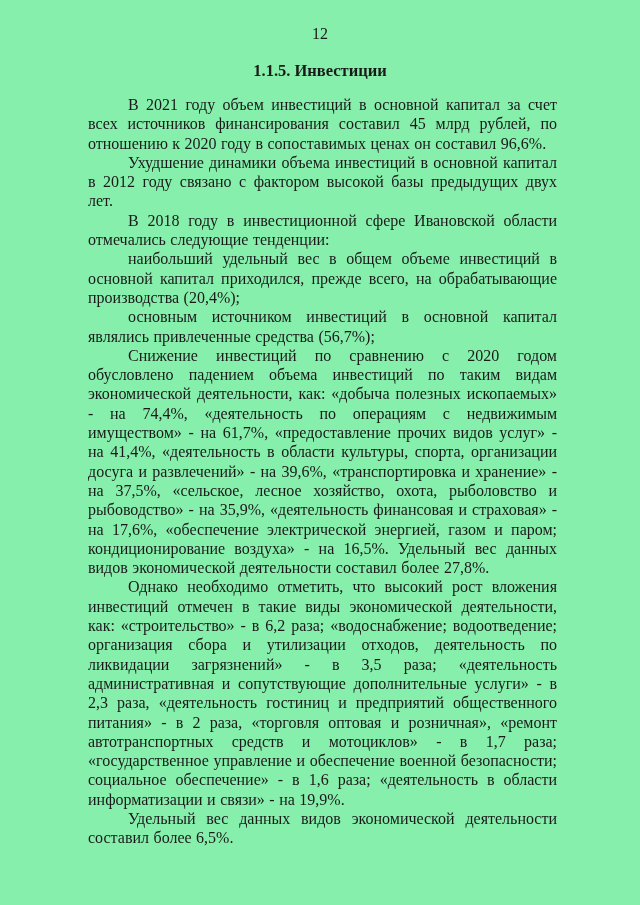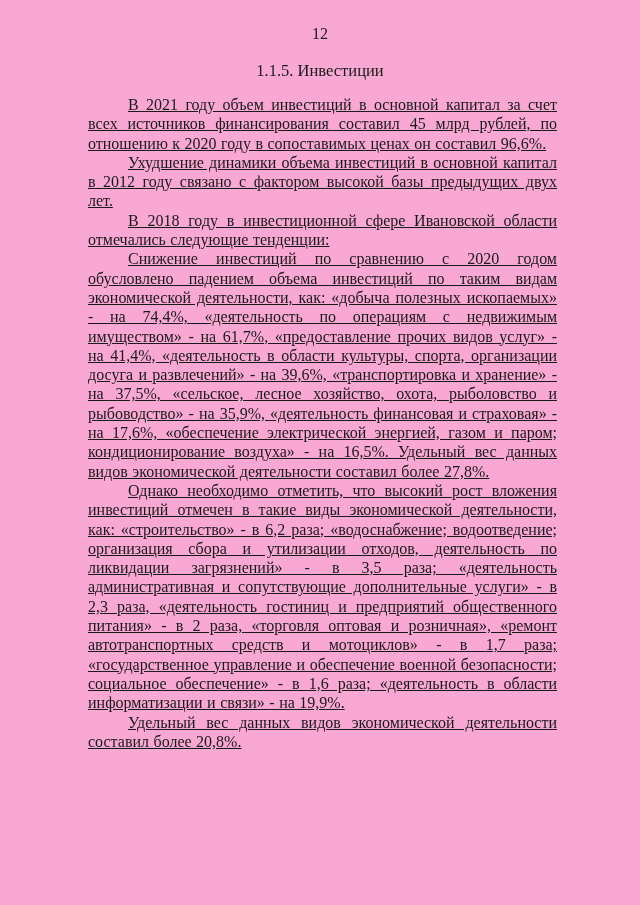--- a/index.html
+++ b/index.html
@@ -4,43 +4,42 @@
 <style>
   html, body {
     margin: 0;
     padding: 0;
     background: #ffffff;
   }
   .page {
     position: relative;
     width: 640px;
     height: 905px;
-    background: #f9a8d4;
+    background: #86efac;
     overflow: hidden;
     font-family: "Liberation Serif", "DejaVu Serif", serif;
     color: #1a1a1a;
   }
   .page-number {
     margin-top: 24px;
     text-align: center;
     font-size: 16px;
     line-height: 19px;
   }
   .heading {
     margin: 18px 0 0 0;
     text-align: center;
     font-size: 16.5px;
-    font-weight: normal;
+    font-weight: bold;
     line-height: 20px;
   }
   .body {
     margin-top: 14px;
     padding-left: 88px;
     padding-right: 83px;
-    text-decoration: underline;
   }
   .body p {
     margin: 0;
     font-size: 16px;
     line-height: 19.3px;
     text-align: justify;
     text-align-last: left;
     text-indent: 40px;
     hyphens: none;
     word-spacing: 0.5px;
@@ -51,18 +50,20 @@
 
 <div class="page">
   <div class="page-number">12</div>
 
   <h1 class="heading">1.1.5. Инвестиции</h1>
 
   <div class="body">
     <p>В 2021 году объем инвестиций в основной капитал за счет всех источников финансирования составил 45 млрд рублей, по отношению к 2020 году в сопоставимых ценах он составил 96,6%.</p>
     <p>Ухудшение динамики объема инвестиций в основной капитал в 2012 году связано с фактором высокой базы предыдущих двух лет.</p>
     <p>В 2018 году в инвестиционной сфере Ивановской области отмечались следующие тенденции:</p>
+    <p>наибольший удельный вес в общем объеме инвестиций в основной капитал приходился, прежде всего, на обрабатывающие производства (20,4%);</p>
+    <p>основным источником инвестиций в основной капитал являлись привлеченные средства (56,7%);</p>
     <p>Снижение инвестиций по сравнению с 2020 годом обусловлено падением объема инвестиций по таким видам экономической деятельности, как: «добыча полезных ископаемых» - на 74,4%, «деятельность по операциям с недвижимым имуществом» - на 61,7%, «предоставление прочих видов услуг» - на 41,4%, «деятельность в области культуры, спорта, организации досуга и развлечений» - на 39,6%, «транспортировка и хранение» - на 37,5%, «сельское, лесное хозяйство, охота, рыболовство и рыбоводство» - на 35,9%, «деятельность финансовая и страховая» - на 17,6%, «обеспечение электрической энергией, газом и паром; кондиционирование воздуха» - на 16,5%. Удельный вес данных видов экономической деятельности составил более 27,8%.</p>
     <p>Однако необходимо отметить, что высокий рост вложения инвестиций отмечен в такие виды экономической деятельности, как: «строительство» - в 6,2 раза; «водоснабжение; водоотведение; организация сбора и утилизации отходов, деятельность по ликвидации загрязнений» - в 3,5 раза; «деятельность административная и сопутствующие дополнительные услуги» - в 2,3 раза, «деятельность гостиниц и предприятий общественного питания» - в 2 раза, «торговля оптовая и розничная», «ремонт автотранспортных средств и мотоциклов» - в 1,7 раза; «государственное управление и обеспечение военной безопасности; социальное обеспечение» - в 1,6 раза; «деятельность в области информатизации и связи» - на 19,9%.</p>
-    <p>Удельный вес данных видов экономической деятельности составил более 20,8%.</p>
+    <p>Удельный вес данных видов экономической деятельности составил более 6,5%.</p>
 
   </div>
 </div>
 
 </body></html>

